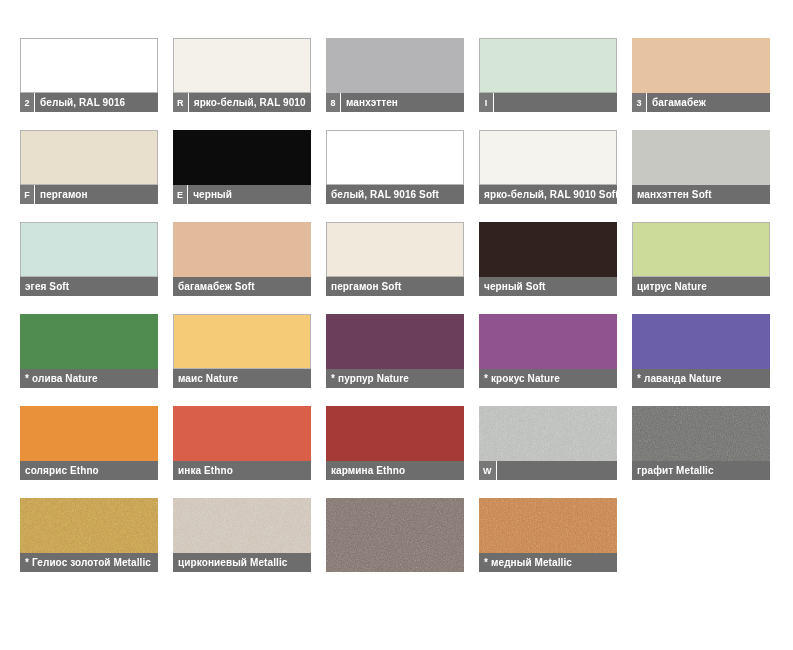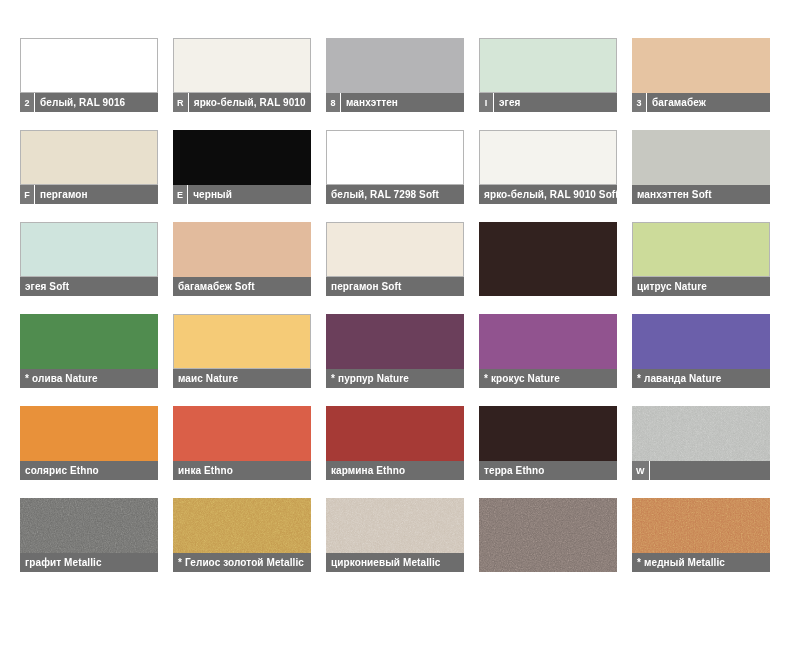--- a/index.html
+++ b/index.html
@@ -118,23 +118,20 @@
         <div class="code">8</div>
         <div class="name">
           <span>манхэттен</span>
         </div>
       </div>
     </div>
     <div class="swatch">
       <div class="chip bordered" style="background: rgb(213, 230, 215);"></div>
       <div class="labelbar">
         <div class="code">I</div>
-        <div class="name">
-          <span>эгея</span>
-        </div>
       </div>
     </div>
     <div class="swatch">
       <div class="chip" style="background: rgb(230, 196, 162);"></div>
       <div class="labelbar">
         <div class="code">3</div>
         <div class="name">
           <span>багамабеж</span>
         </div>
       </div>
@@ -154,21 +151,21 @@
         <div class="code">E</div>
         <div class="name">
           <span>черный</span>
         </div>
       </div>
     </div>
     <div class="swatch">
       <div class="chip bordered" style="background: rgb(255, 255, 255);"></div>
       <div class="labelbar">
         <div class="name">
-          <span>белый, RAL 7298 Soft</span>
+          <span>белый, RAL 9016 Soft</span>
         </div>
       </div>
     </div>
     <div class="swatch">
       <div class="chip bordered" style="background: rgb(244, 243, 238);"></div>
       <div class="labelbar">
         <div class="name">
           <span>ярко-белый, RAL 9010 Soft</span>
         </div>
       </div>
@@ -200,20 +197,25 @@
     <div class="swatch">
       <div class="chip bordered" style="background: rgb(241, 233, 220);"></div>
       <div class="labelbar">
         <div class="name">
           <span>пергамон Soft</span>
         </div>
       </div>
     </div>
     <div class="swatch">
       <div class="chip" style="background: rgb(50, 34, 31);"></div>
+      <div class="labelbar">
+        <div class="name">
+          <span>черный Soft</span>
+        </div>
+      </div>
     </div>
     <div class="swatch">
       <div class="chip bordered" style="background: rgb(204, 219, 154);"></div>
       <div class="labelbar">
         <div class="name">
           <span>цитрус Nature</span>
         </div>
       </div>
     </div>
     <div class="swatch">
@@ -274,28 +276,20 @@
         <div class="name">
           <span>инка Ethno</span>
         </div>
       </div>
     </div>
     <div class="swatch">
       <div class="chip" style="background: rgb(166, 58, 54);"></div>
       <div class="labelbar">
         <div class="name">
           <span>кармина Ethno</span>
-        </div>
-      </div>
-    </div>
-    <div class="swatch">
-      <div class="chip" style="background: rgb(50, 33, 31);"></div>
-      <div class="labelbar">
-        <div class="name">
-          <span>терра Ethno</span>
         </div>
       </div>
     </div>
     <div class="swatch">
       <div class="chip" style="background: rgb(185, 187, 184);">
         <svg class="grain" xmlns="http://www.w3.org/2000/svg" width="100%" height="100%">
           <filter id="g25">
             <feTurbulence type="fractalNoise" baseFrequency="1.45" numOctaves="3" seed="25"></feTurbulence>
             <feColorMatrix type="saturate" values="0"></feColorMatrix>
           </filter>

